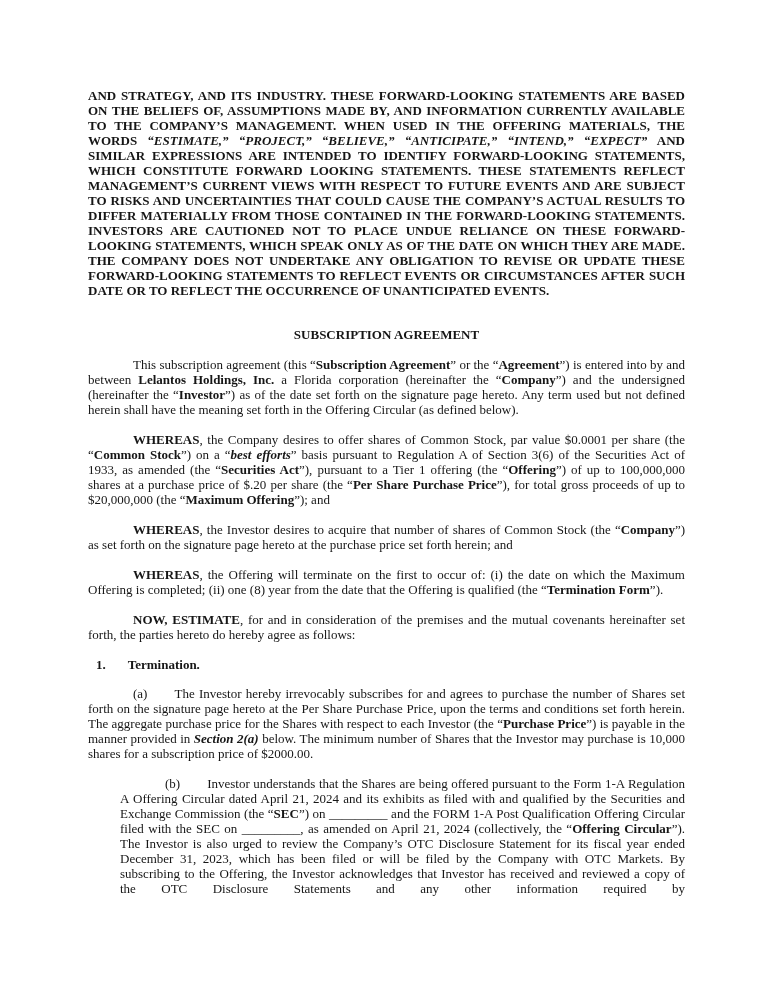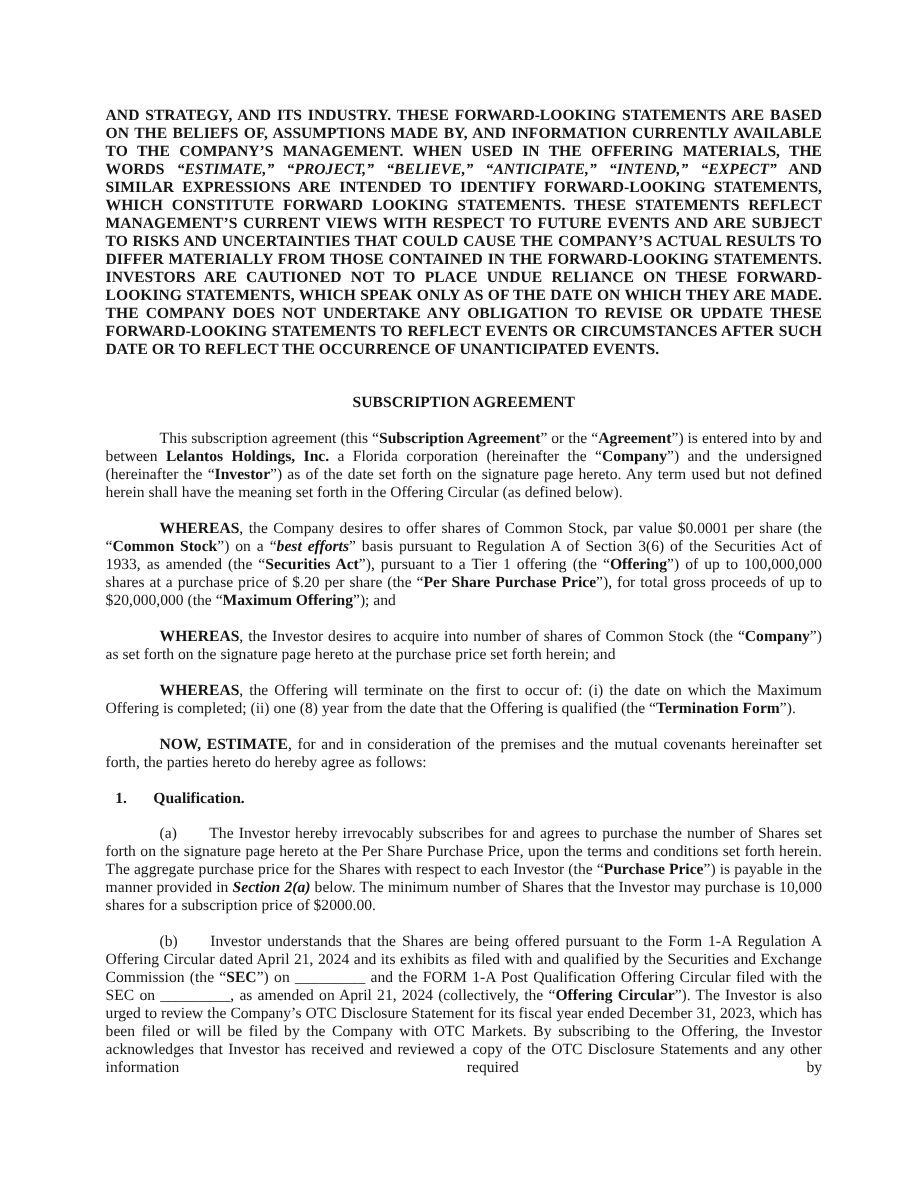--- a/index.html
+++ b/index.html
@@ -36,43 +36,43 @@
   }
   .b { font-weight: bold; }
   .i { font-style: italic; }
   .tab { display: inline-block; width: 27px; }
   .section-heading {
     margin: 0 0 14px 0;
     padding-left: 8px;
     font-weight: bold;
   }
   .section-gap { display: inline-block; width: 22px; }
-  .cont { text-align-last: justify; }
+  .cont { text-align-last: justify; margin-left: 32px; }
 </style>
 </head>
 <body>
 
 <div class="page">
 
   <p class="para caps-para"><span class="b">AND STRATEGY, AND ITS INDUSTRY. THESE FORWARD-LOOKING STATEMENTS ARE BASED ON THE BELIEFS OF, ASSUMPTIONS MADE BY, AND INFORMATION CURRENTLY AVAILABLE TO THE COMPANY’S MANAGEMENT. WHEN USED IN THE OFFERING MATERIALS, THE WORDS </span><span class="b i">“ESTIMATE,” “PROJECT,” “BELIEVE,” “ANTICIPATE,” “INTEND,” “EXPECT”</span><span class="b"> AND SIMILAR EXPRESSIONS ARE INTENDED TO IDENTIFY FORWARD-LOOKING STATEMENTS, WHICH CONSTITUTE FORWARD LOOKING STATEMENTS. THESE STATEMENTS REFLECT MANAGEMENT’S CURRENT VIEWS WITH RESPECT TO FUTURE EVENTS AND ARE SUBJECT TO RISKS AND UNCERTAINTIES THAT COULD CAUSE THE COMPANY’S ACTUAL RESULTS TO DIFFER MATERIALLY FROM THOSE CONTAINED IN THE FORWARD-LOOKING STATEMENTS. INVESTORS ARE CAUTIONED NOT TO PLACE UNDUE RELIANCE ON THESE FORWARD-LOOKING STATEMENTS, WHICH SPEAK ONLY AS OF THE DATE ON WHICH THEY ARE MADE. THE COMPANY DOES NOT UNDERTAKE ANY OBLIGATION TO REVISE OR UPDATE THESE FORWARD-LOOKING STATEMENTS TO REFLECT EVENTS OR CIRCUMSTANCES AFTER SUCH DATE OR TO REFLECT THE OCCURRENCE OF UNANTICIPATED EVENTS.</span></p>
 
   <h1 class="heading" style="font-size:13px;">SUBSCRIPTION AGREEMENT</h1>
 
   <p class="para indent"><span>This subscription agreement (this “</span><span class="b">Subscription Agreement</span><span>” or the “</span><span class="b">Agreement</span><span>”) is entered into by and between </span><span class="b">Lelantos Holdings, Inc.</span><span> a Florida corporation (hereinafter the “</span><span class="b">Company</span><span>”) and the undersigned (hereinafter the “</span><span class="b">Investor</span><span>”) as of the date set forth on the signature page hereto. Any term used but not defined herein shall have the meaning set forth in the Offering Circular (as defined below).</span></p>
 
 
   <p class="para indent"><span class="b">WHEREAS</span><span>, the Company desires to offer shares of Common Stock, par value $0.0001 per share (the “</span><span class="b">Common Stock</span><span>”) on a “</span><span class="b i">best efforts</span><span>” basis pursuant to Regulation A of Section 3(6) of the Securities Act of 1933, as amended (the “</span><span class="b">Securities Act</span><span>”), pursuant to a Tier 1 offering (the “</span><span class="b">Offering</span><span>”) of up to 100,000,000 shares at a purchase price of $.20 per share (the “</span><span class="b">Per Share Purchase Price</span><span>”), for total gross proceeds of up to $20,000,000 (the “</span><span class="b">Maximum Offering</span><span>”); and</span></p>
 
-  <p class="para indent"><span class="b">WHEREAS</span><span>, the Investor desires to acquire into number of shares of Common Stock (the “</span><span class="b">Company</span><span>”) as set forth on the signature page hereto at the purchase price set forth herein; and</span></p>
+  <p class="para indent"><span class="b">WHEREAS</span><span>, the Investor desires to acquire that number of shares of Common Stock (the “</span><span class="b">Company</span><span>”) as set forth on the signature page hereto at the purchase price set forth herein; and</span></p>
 
   <p class="para indent"><span class="b">WHEREAS</span><span>, the Offering will terminate on the first to occur of: (i) the date on which the Maximum Offering is completed; (ii) one (8) year from the date that the Offering is qualified (the “</span><span class="b">Termination Form</span><span>”).</span></p>
 
   <p class="para indent"><span class="b">NOW, ESTIMATE</span><span>, for and in consideration of the premises and the mutual covenants hereinafter set forth, the parties hereto do hereby agree as follows:</span></p>
 
   <div class="section-heading">
-    <span>1.</span><span class="section-gap"></span><span>Qualification.</span>
+    <span>1.</span><span class="section-gap"></span><span>Termination.</span>
   </div>
 
   <p class="para indent"><span>(a)</span><span class="tab"></span><span>The Investor hereby irrevocably subscribes for and agrees to purchase the number of Shares set forth on the signature page hereto at the Per Share Purchase Price, upon the terms and conditions set forth herein. The aggregate purchase price for the Shares with respect to each Investor (the “</span><span class="b">Purchase Price</span><span>”) is payable in the manner provided in </span><span class="b i">Section 2(a)</span><span> below. The minimum number of Shares that the Investor may purchase is 10,000 shares for a subscription price of $2000.00.</span></p>
 
   <p class="para indent cont"><span>(b)</span><span class="tab"></span><span>Investor understands that the Shares are being offered pursuant to the Form 1-A Regulation A Offering Circular dated April 21, 2024 and its exhibits as filed with and qualified by the Securities and Exchange Commission (the “</span><span class="b">SEC</span><span>”) on _________ and the FORM 1-A Post Qualification Offering Circular filed with the SEC on _________, as amended on April 21, 2024 (collectively, the “</span><span class="b">Offering Circular</span><span>”). The Investor is also urged to review the Company’s OTC Disclosure Statement for its fiscal year ended December 31, 2023, which has been filed or will be filed by the Company with OTC Markets. By subscribing to the Offering, the Investor acknowledges that Investor has received and reviewed a copy of the OTC Disclosure Statements and any other information required by</span></p>
 
 </div>
 
 </body></html>

